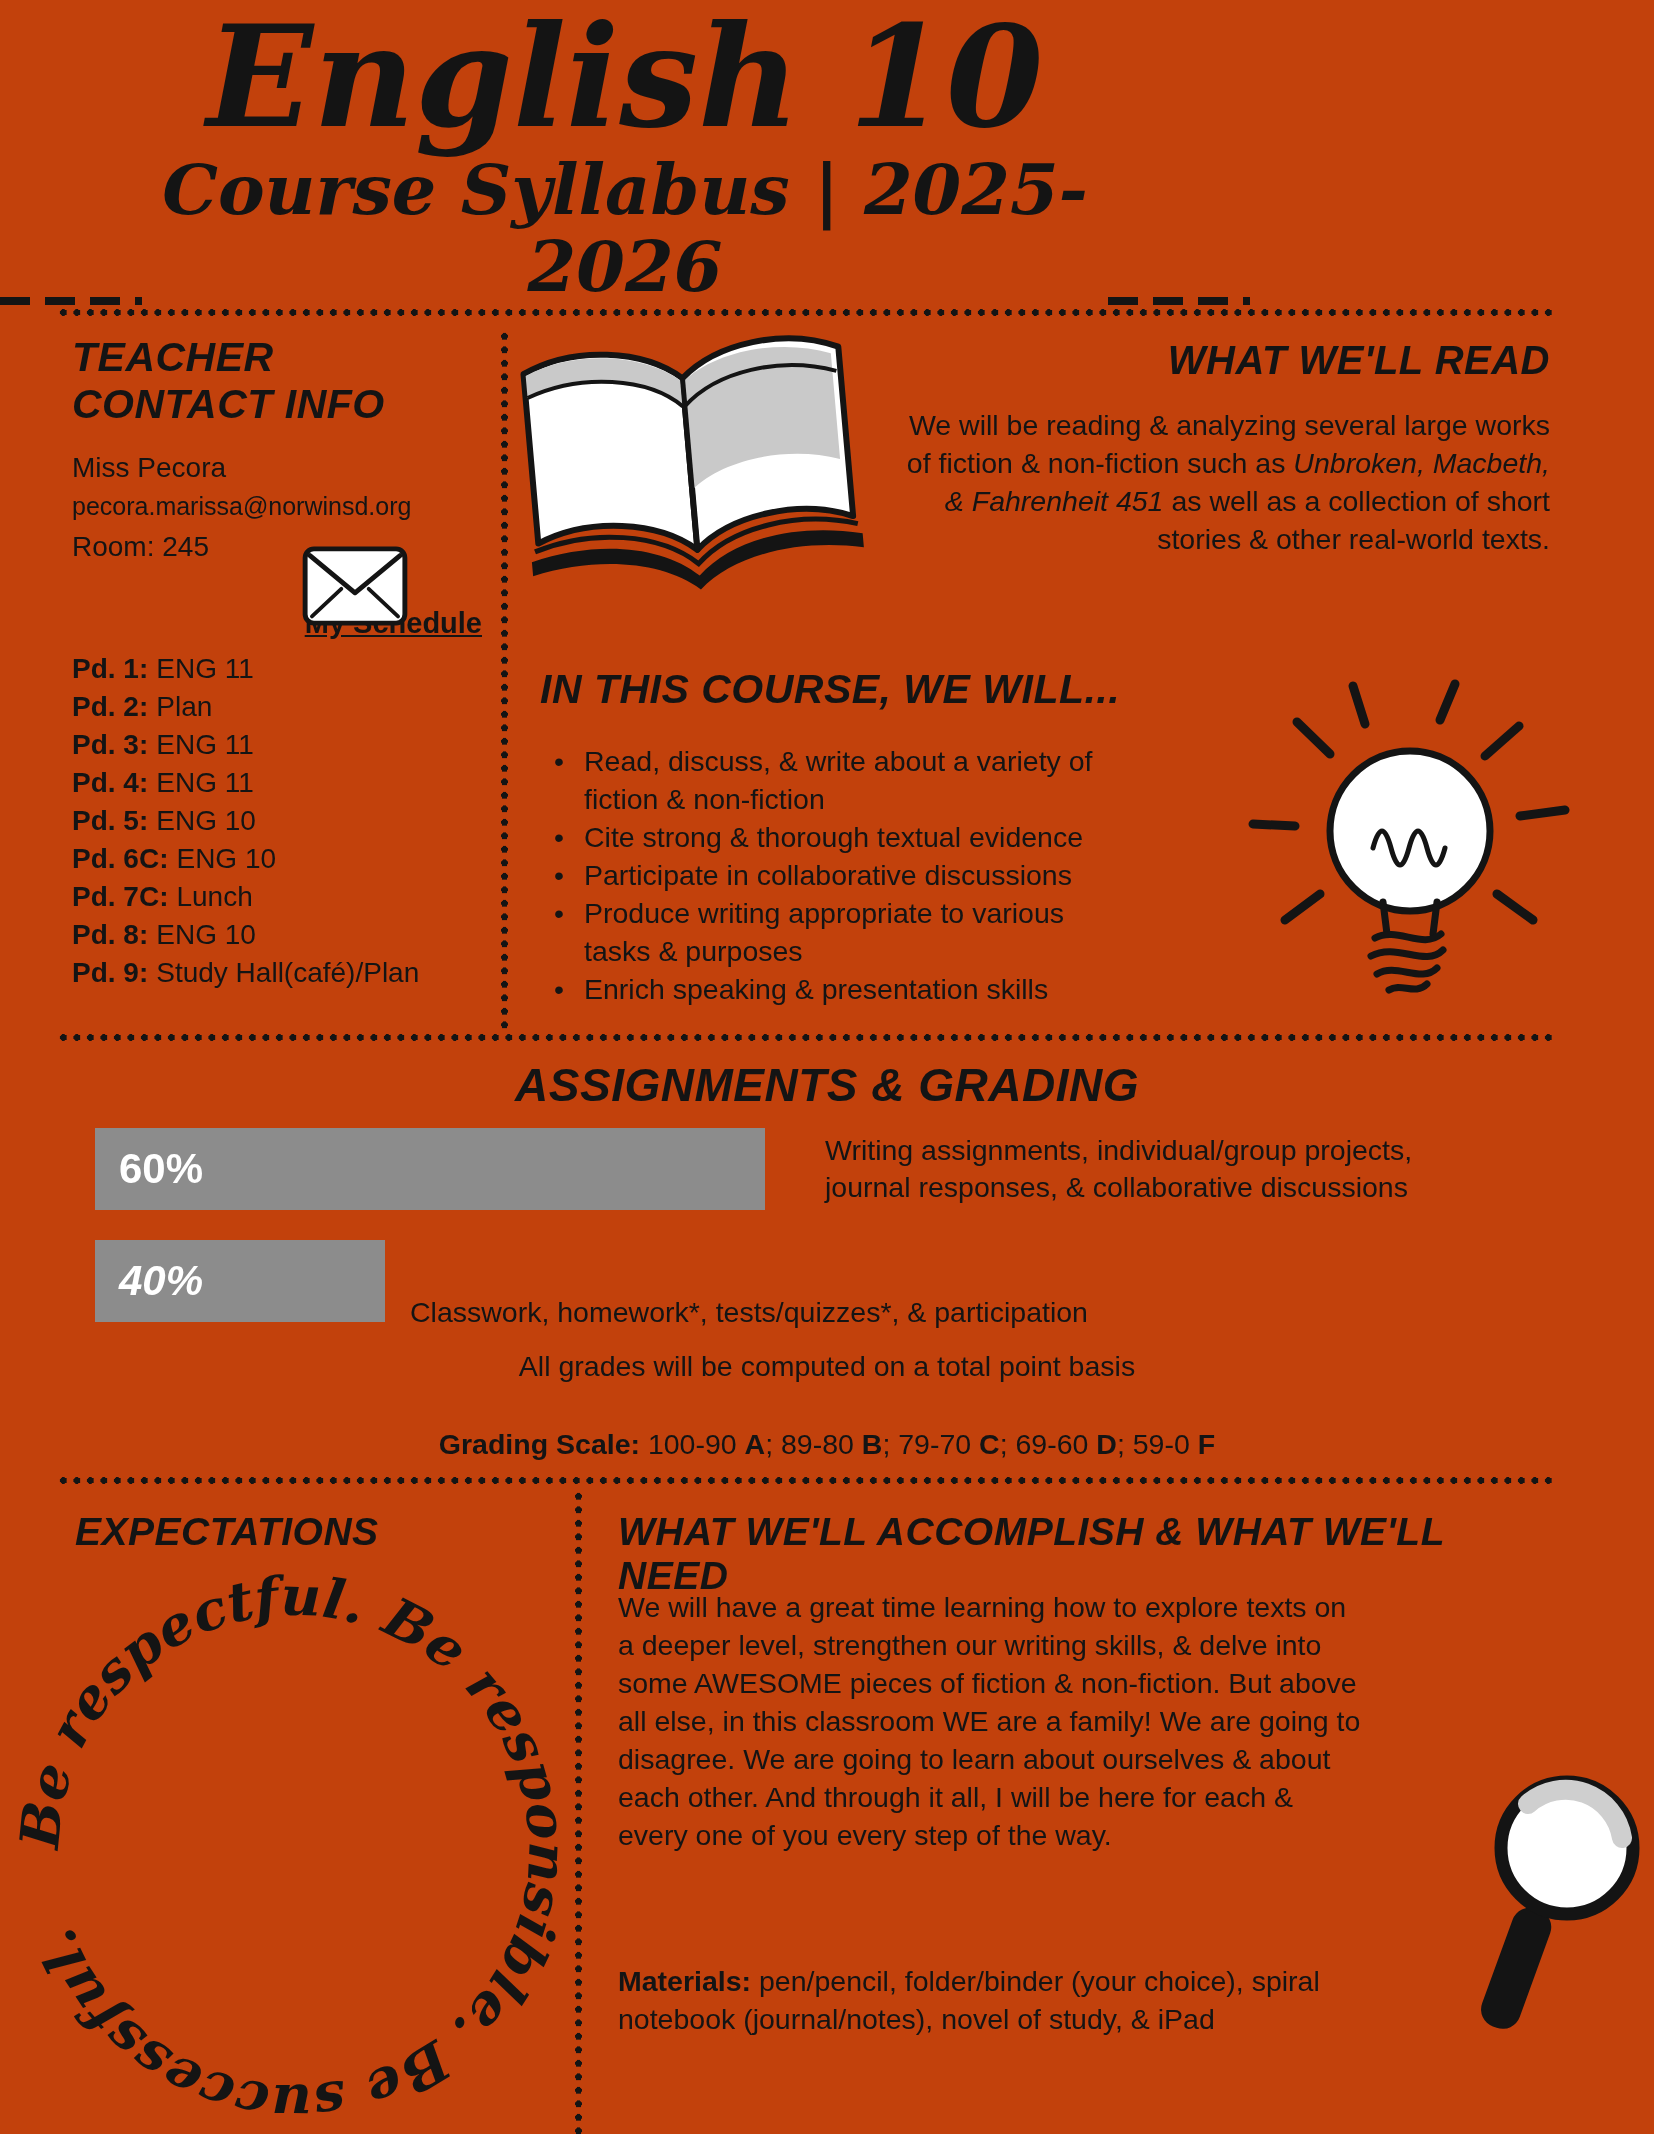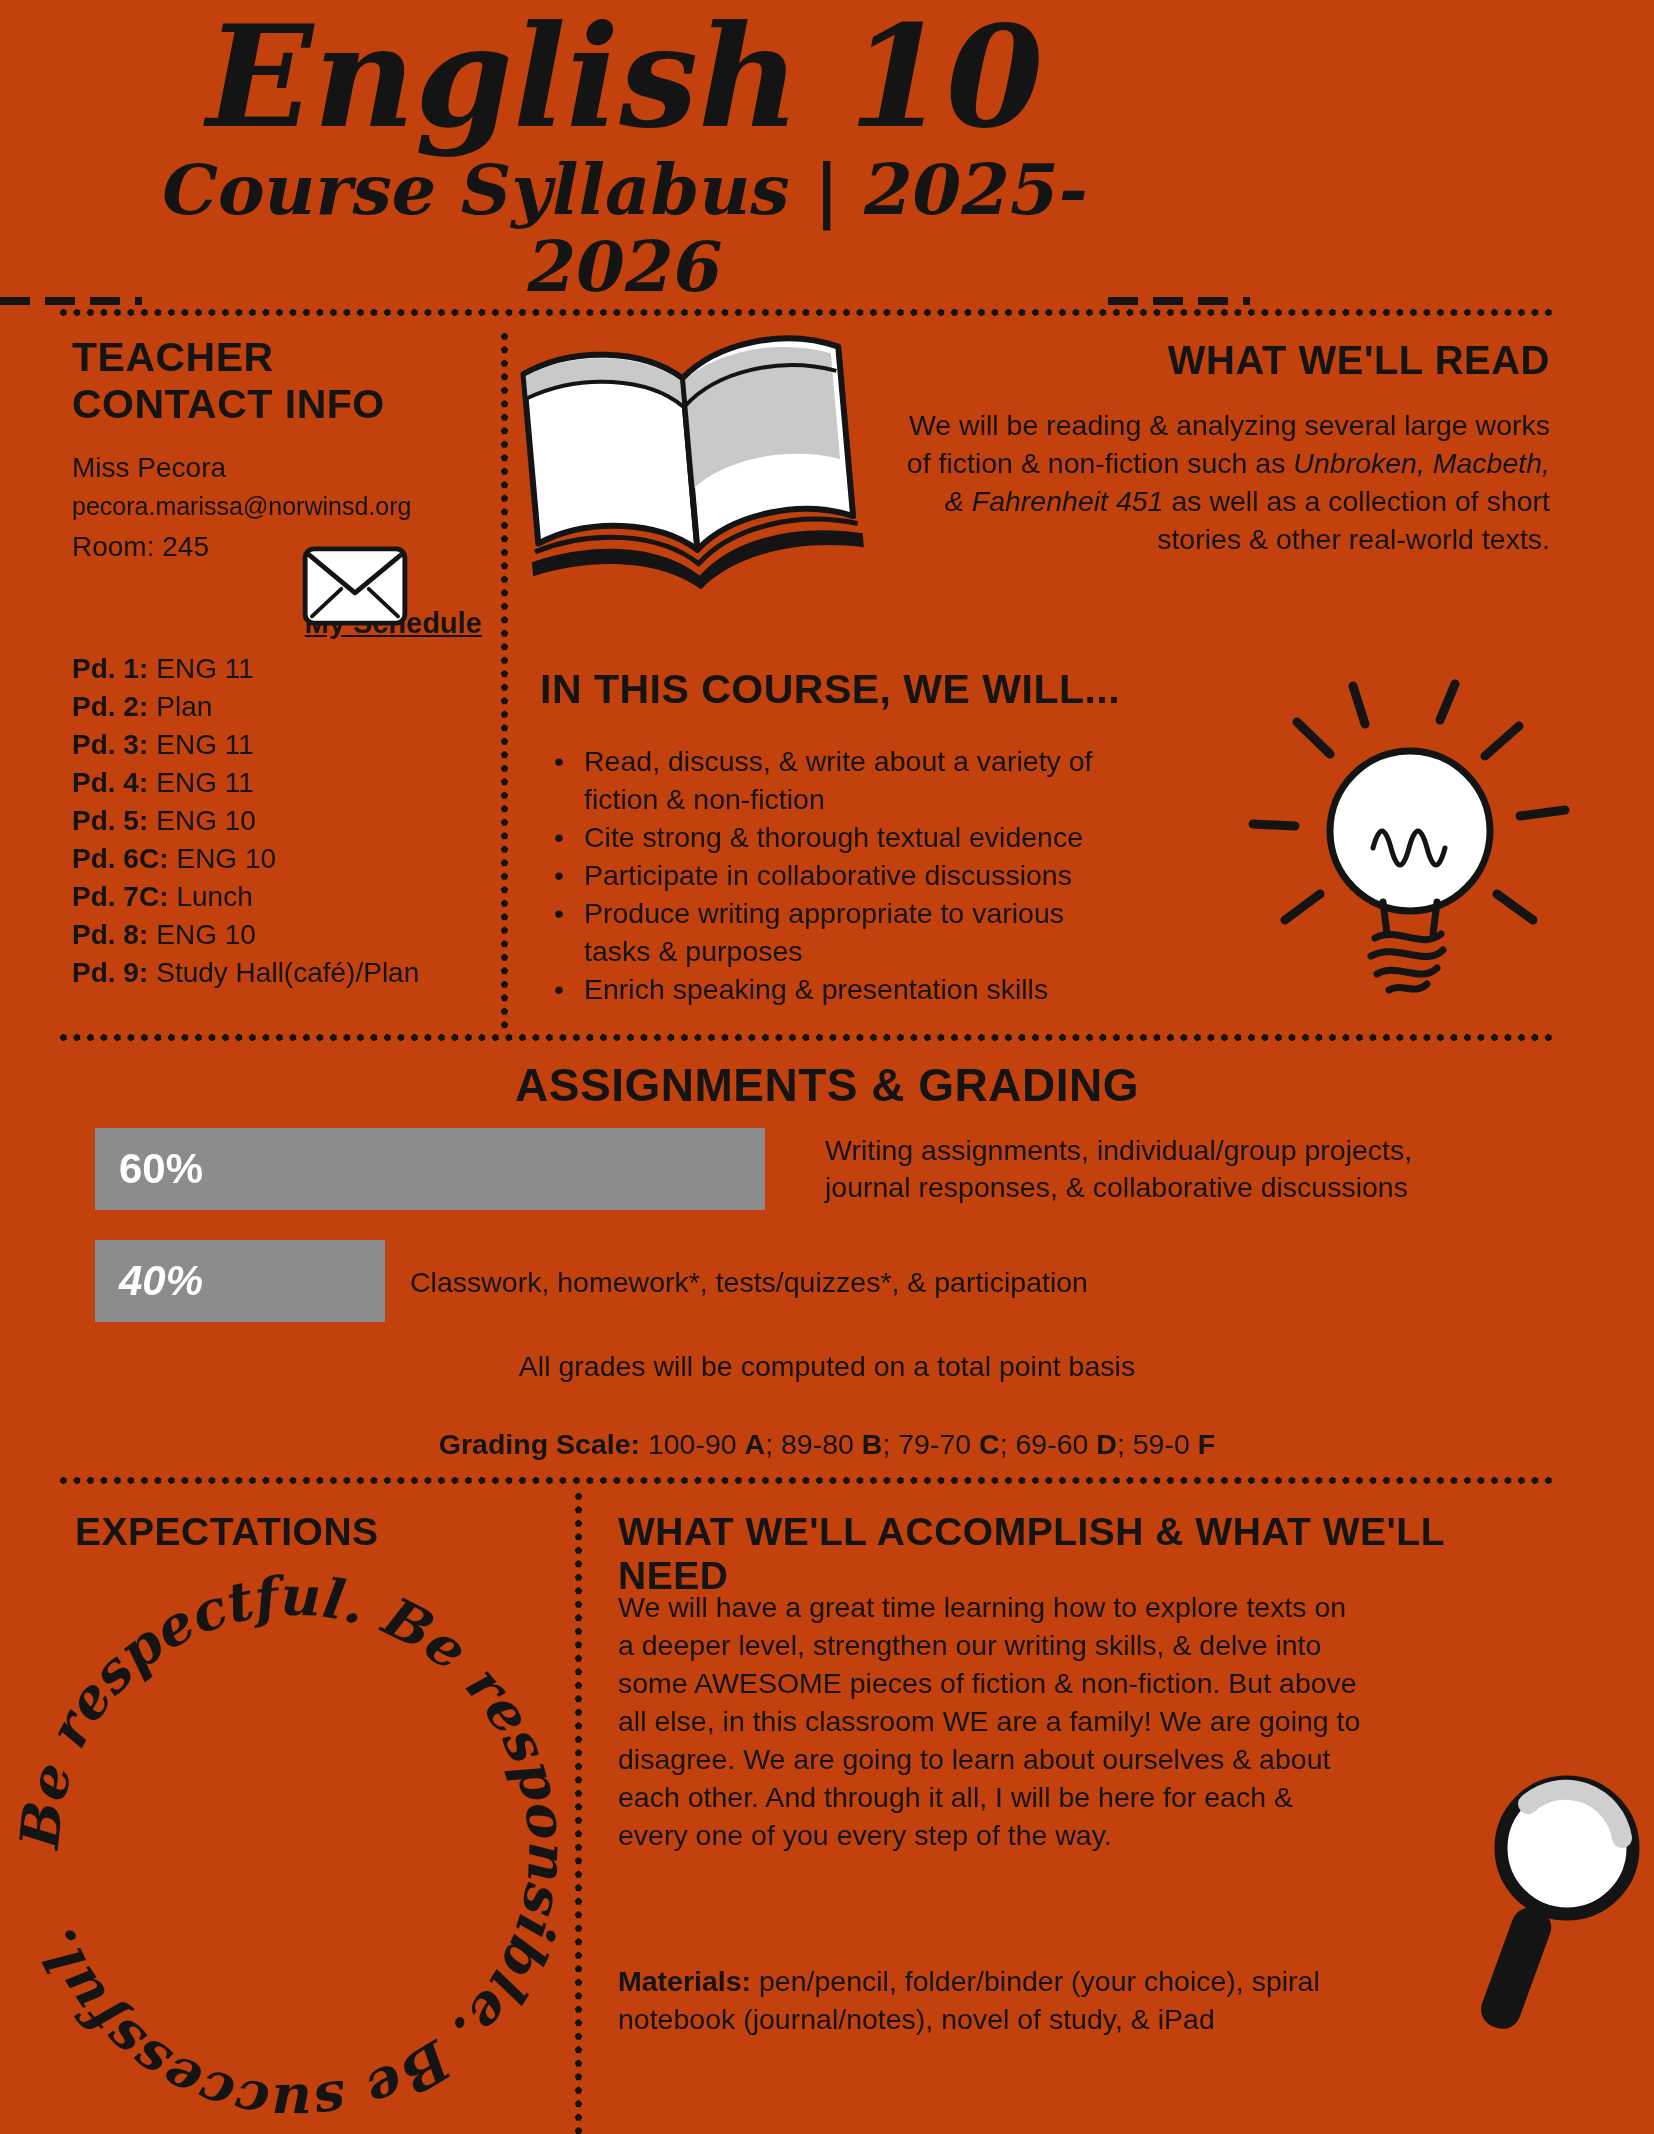--- a/index.html
+++ b/index.html
@@ -3,21 +3,21 @@
 <meta charset="utf-8">
 <style>
   * { margin:0; padding:0; box-sizing:border-box; }
   html,body { background:#ffffff; }
   .page {
     position:relative; width:1654px; height:2134px; background:#c2410c;
     font-family:"Liberation Sans", sans-serif; color:var(--ink,#141414);
     overflow:hidden;
   }
   .script { font-family:"DejaVu Serif", serif; font-style:italic; font-weight:700; }
-  .h-marker { font-weight:700; letter-spacing:0.5px; }
+  .h-marker { font-weight:700; letter-spacing:0.5px;font-style:italic; }
 
   
   .header { position:absolute; left:0; top:4px; width:1250px; text-align:center; }
   .title { font-size:140px; line-height:1.05; }
   .subtitle-row { margin-top:0; display:flex; align-items:flex-end; justify-content:center; }
   .subtitle { font-size:70px; line-height:1.1; }
   .dashline { width:165px; height:8px;
     background:repeating-linear-gradient(90deg, var(--ink,#141414) 0 30px, transparent 30px 45px); }
 
   
@@ -57,21 +57,21 @@
   .bullets li::before { content:"\2022"; position:absolute; left:2px; top:0; }
   .bulb { position:absolute; left:1235px; top:676px; width:340px; height:370px; }
 
   
   .grading-heading { position:absolute; left:0; top:1058px; width:1654px; text-align:center; font-size:46px; }
   .bar { position:absolute; background:var(--bar-gray,#8c8c8c); height:82px; display:flex; align-items:center; }
   .bar .pct { color:#fff; font-weight:700; font-size:42px; padding-left:24px; }
   .bar-60 { left:95px; top:1128px; width:670px; }
   .bar-40 { left:95px; top:1240px; width:290px;font-style:italic; }
   .bar-60-desc { position:absolute; left:825px; top:1132px; width:670px; font-size:28.5px; line-height:37px; }
-  .bar-40-desc { position:absolute; left:410px; top:1266px; width:900px; font-size:28.5px; }
+  .bar-40-desc { position:absolute; left:410px; top:1296px; width:900px; font-size:28.5px; }
   .grade-note { position:absolute; left:0; top:1350px; width:1654px; text-align:center; font-size:28.5px; }
   .grade-scale { position:absolute; left:0; top:1428px; width:1654px; text-align:center; font-size:28.5px; }
 
   
   .expect-heading { position:absolute; left:75px; top:1510px; font-size:39px; }
   .circle-text { position:absolute; left:10px; top:1566px; width:568px; height:568px; }
   .acc-heading { position:absolute; left:618px; top:1510px; width:940px; font-size:39px; }
   .acc-para { position:absolute; left:618px; top:1588px; width:748px; font-size:28.5px; line-height:38px; }
   .materials { position:absolute; left:618px; top:1962px; width:770px; font-size:28.5px; line-height:38px; }
   .magnifier { position:absolute; left:1442px; top:1756px; width:216px; height:286px; }

